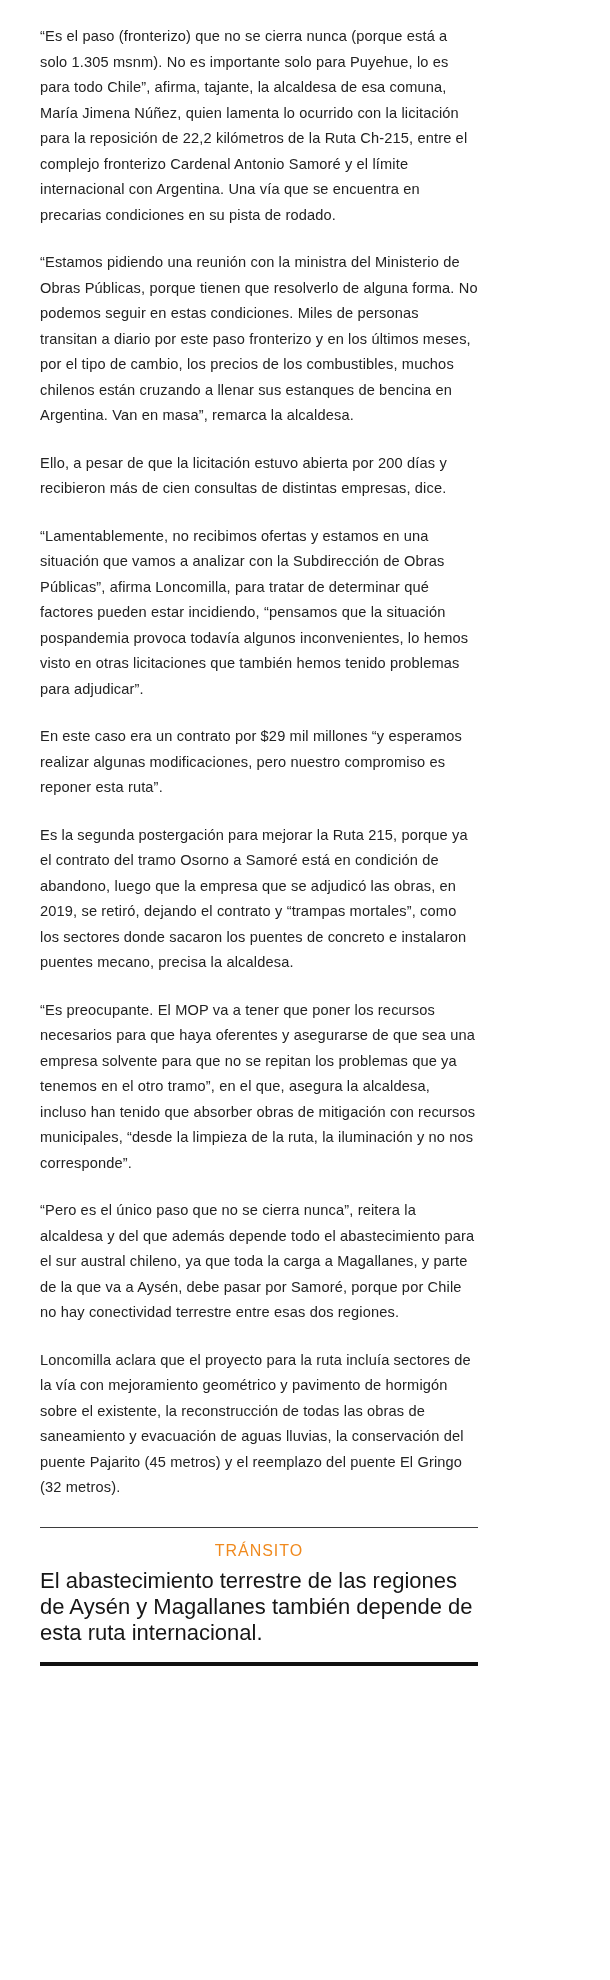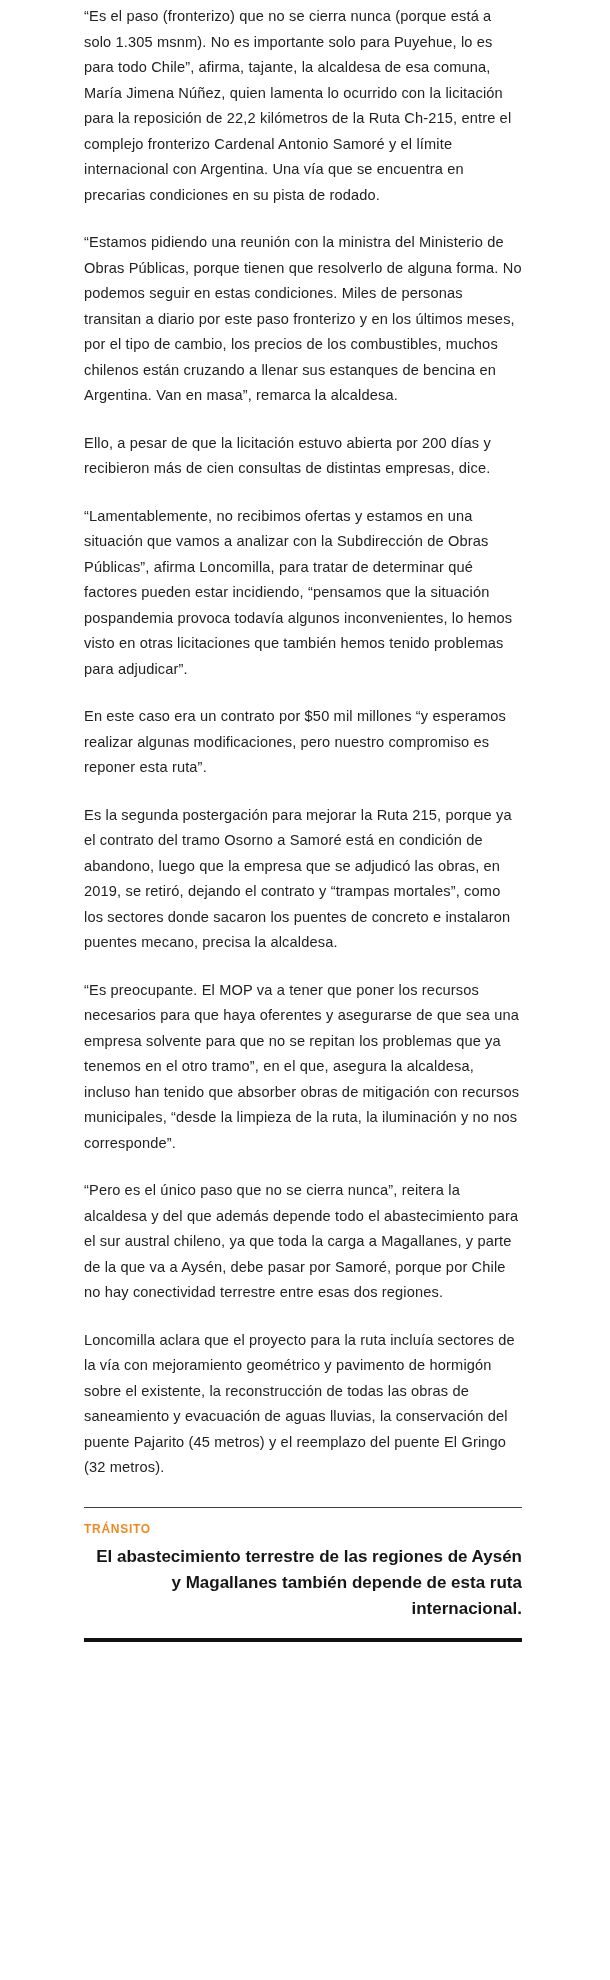--- a/index.html
+++ b/index.html
@@ -9,22 +9,21 @@
   }
   body {
     width: 610px;
     min-height: 1980px;
     font-family: "Liberation Sans", sans-serif;
     color: #1a1a1a;
   }
   .article {
     box-sizing: border-box;
     width: 518px;
-    padding: 4px 40px 0 40px;
-    margin-left: 44px;
+    padding: 24px 40px 0 40px;
   }
   .para {
     font-size: 14.6px;
     line-height: 25.5px;
     color: #222222;
     margin: 0 0 22px 0;
     text-align: left;
     letter-spacing: 0.01em;
   }
   .para:last-of-type {
@@ -34,52 +33,53 @@
     margin: 4px 0 0 0;
     padding: 0;
   }
   .rule-top {
     border: none;
     border-top: 1px solid #3d3d3d;
     margin: 8px 0 14px 0;
     height: 0;
   }
   .kicker {
-    font-size: 12px;
-    font-weight: bold;
+    text-align: center;
+    font-size: 16px;
+    font-weight: normal;
     letter-spacing: 0.06em;
     color: #f08a1e;
     margin: 0 0 8px 0;
   }
   .pullquote {
-    text-align: right;
-    font-size: 17px;
+    text-align: left;
+    font-size: 22px;
     line-height: 26px;
-    font-weight: bold;
+    font-weight: normal;
     color: #161616;
     margin: 0 0 16px 0;
   }
   .rule-bottom {
     border: none;
     border-top: 4px solid #111111;
     margin: 10px 0 0 0;
     height: 0;
     width: 100%;
   }
 </style>
 </head>
 <body>
 
 <div class="article">
 
   <p class="para">“Es el paso (fronterizo) que no se cierra nunca (porque está a solo 1.305 msnm). No es importante solo para Puyehue, lo es para todo Chile”, afirma, tajante, la alcaldesa de esa comuna, María Jimena Núñez, quien lamenta lo ocurrido con la licitación para la reposición de 22,2 kilómetros de la Ruta Ch-215, entre el complejo fronterizo Cardenal Antonio Samoré y el límite internacional con Argentina. Una vía que se encuentra en precarias condiciones en su pista de rodado.</p>
   <p class="para">“Estamos pidiendo una reunión con la ministra del Ministerio de Obras Públicas, porque tienen que resolverlo de alguna forma. No podemos seguir en estas condiciones. Miles de personas transitan a diario por este paso fronterizo y en los últimos meses, por el tipo de cambio, los precios de los combustibles, muchos chilenos están cruzando a llenar sus estanques de bencina en Argentina. Van en masa”, remarca la alcaldesa.</p>
   <p class="para">Ello, a pesar de que la licitación estuvo abierta por 200 días y recibieron más de cien consultas de distintas empresas, dice.</p>
   <p class="para">“Lamentablemente, no recibimos ofertas y estamos en una situación que vamos a analizar con la Subdirección de Obras Públicas”, afirma Loncomilla, para tratar de determinar qué factores pueden estar incidiendo, “pensamos que la situación pospandemia provoca todavía algunos inconvenientes, lo hemos visto en otras licitaciones que también hemos tenido problemas para adjudicar”.</p>
-  <p class="para">En este caso era un contrato por $50 mil millones “y esperamos realizar algunas modificaciones, pero nuestro compromiso es reponer esta ruta”.</p>
+  <p class="para">En este caso era un contrato por $29 mil millones “y esperamos realizar algunas modificaciones, pero nuestro compromiso es reponer esta ruta”.</p>
   <p class="para">Es la segunda postergación para mejorar la Ruta 215, porque ya el contrato del tramo Osorno a Samoré está en condición de abandono, luego que la empresa que se adjudicó las obras, en 2019, se retiró, dejando el contrato y “trampas mortales”, como los sectores donde sacaron los puentes de concreto e instalaron puentes mecano, precisa la alcaldesa.</p>
   <p class="para">“Es preocupante. El MOP va a tener que poner los recursos necesarios para que haya oferentes y asegurarse de que sea una empresa solvente para que no se repitan los problemas que ya tenemos en el otro tramo”, en el que, asegura la alcaldesa, incluso han tenido que absorber obras de mitigación con recursos municipales, “desde la limpieza de la ruta, la iluminación y no nos corresponde”.</p>
   <p class="para">“Pero es el único paso que no se cierra nunca”, reitera la alcaldesa y del que además depende todo el abastecimiento para el sur austral chileno, ya que toda la carga a Magallanes, y parte de la que va a Aysén, debe pasar por Samoré, porque por Chile no hay conectividad terrestre entre esas dos regiones.</p>
   <p class="para">Loncomilla aclara que el proyecto para la ruta incluía sectores de la vía con mejoramiento geométrico y pavimento de hormigón sobre el existente, la reconstrucción de todas las obras de saneamiento y evacuación de aguas lluvias, la conservación del puente Pajarito (45 metros) y el reemplazo del puente El Gringo (32 metros).</p>
 
   <div class="pullquote-wrap">
     <hr class="rule-top">
     <div class="kicker">TRÁNSITO</div>
     <div class="pullquote">El abastecimiento terrestre de las regiones de Aysén y Magallanes también depende de esta ruta internacional.</div>
     <hr class="rule-bottom">

